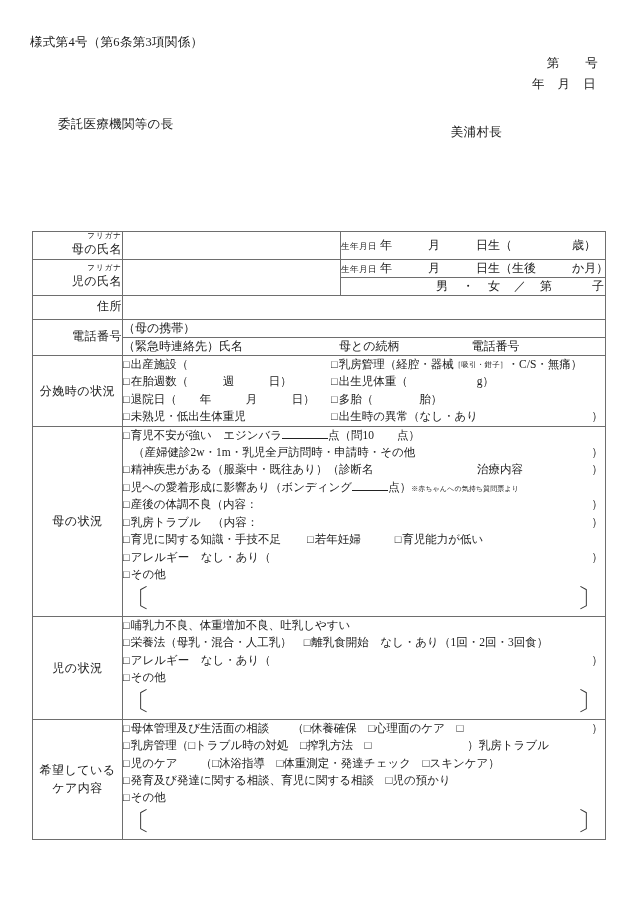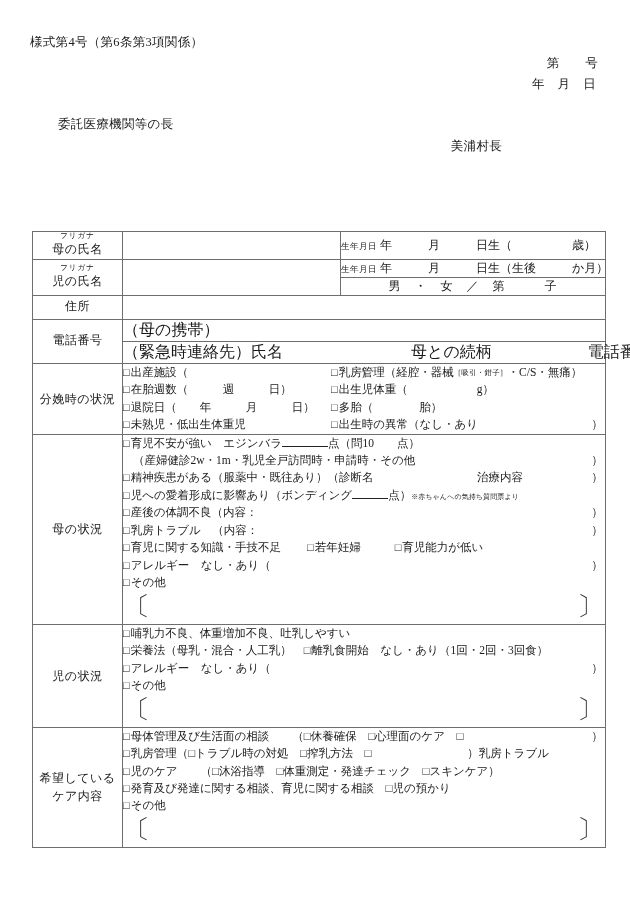--- a/index.html
+++ b/index.html
@@ -52,21 +52,21 @@
     position: absolute;
     left: 58px;
     top: 116px;
     font-size: 12.5px;
     letter-spacing: 0.3px;
     white-space: nowrap;
   }
   .issuer {
     position: absolute;
     right: 128px;
-    top: 138px;
+    top: 124px;
     font-size: 12.5px;
     letter-spacing: 0.3px;
     white-space: nowrap;
   }
   .doc-title {
     position: absolute;
     left: 0;
     right: 0;
     top: 175px;
     text-align: center;
@@ -91,21 +91,21 @@
     border-collapse: collapse;
     table-layout: fixed;
     font-size: 11.5px;
   }
   .form-table td {
     border: 1px solid #6e6e6e;
     padding: 0;
     vertical-align: middle;
   }
   .lbl {
-    text-align: center;
+    text-align: right;
     width: 90px;
     line-height: 1.45;
     padding: 3px 2px;
     letter-spacing: 0.5px;
     font-size: 12px;
     font-family: Liberation Serif, serif;
   }
   .lbl .furi {
     display: block;
     font-size: 7.5px;
@@ -123,28 +123,28 @@
   .dob-cell {
     padding: 3px 6px 3px 8px;
     white-space: nowrap;
     font-size: 12px;
   }
   .dob-cell .tiny {
     font-size: 8.5px;
     letter-spacing: 0.5px;
   }
   .sexrow {
-    text-align: center;
+    text-align: right;
     padding: 3px 4px;
     font-size: 12px;
     letter-spacing: 1px;
   }
   .tel-sub {
     padding: 3px 6px 3px 8px;
-    font-size: 16px;
+    font-size: 12px;
     white-space: nowrap;
   }
   .content-cell {
     padding: 4px 6px 4px 8px;
     line-height: 1.52;
     font-size: 11.5px;
     vertical-align: top;
   }
   .row {
     white-space: nowrap;

